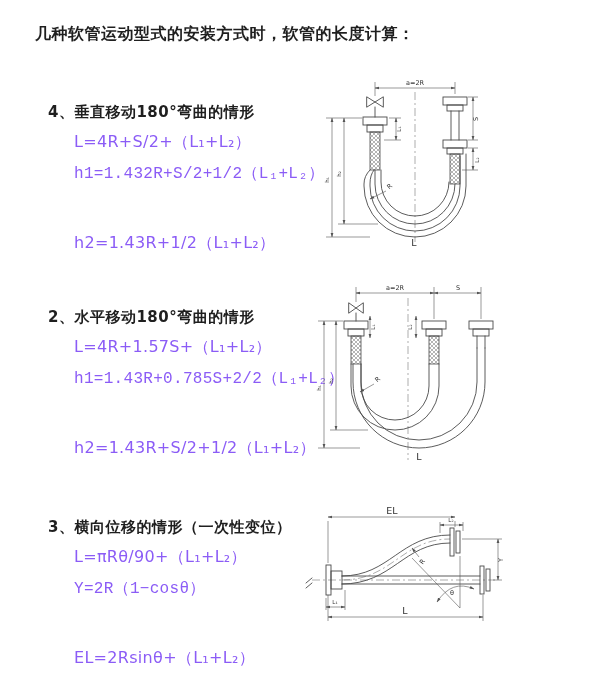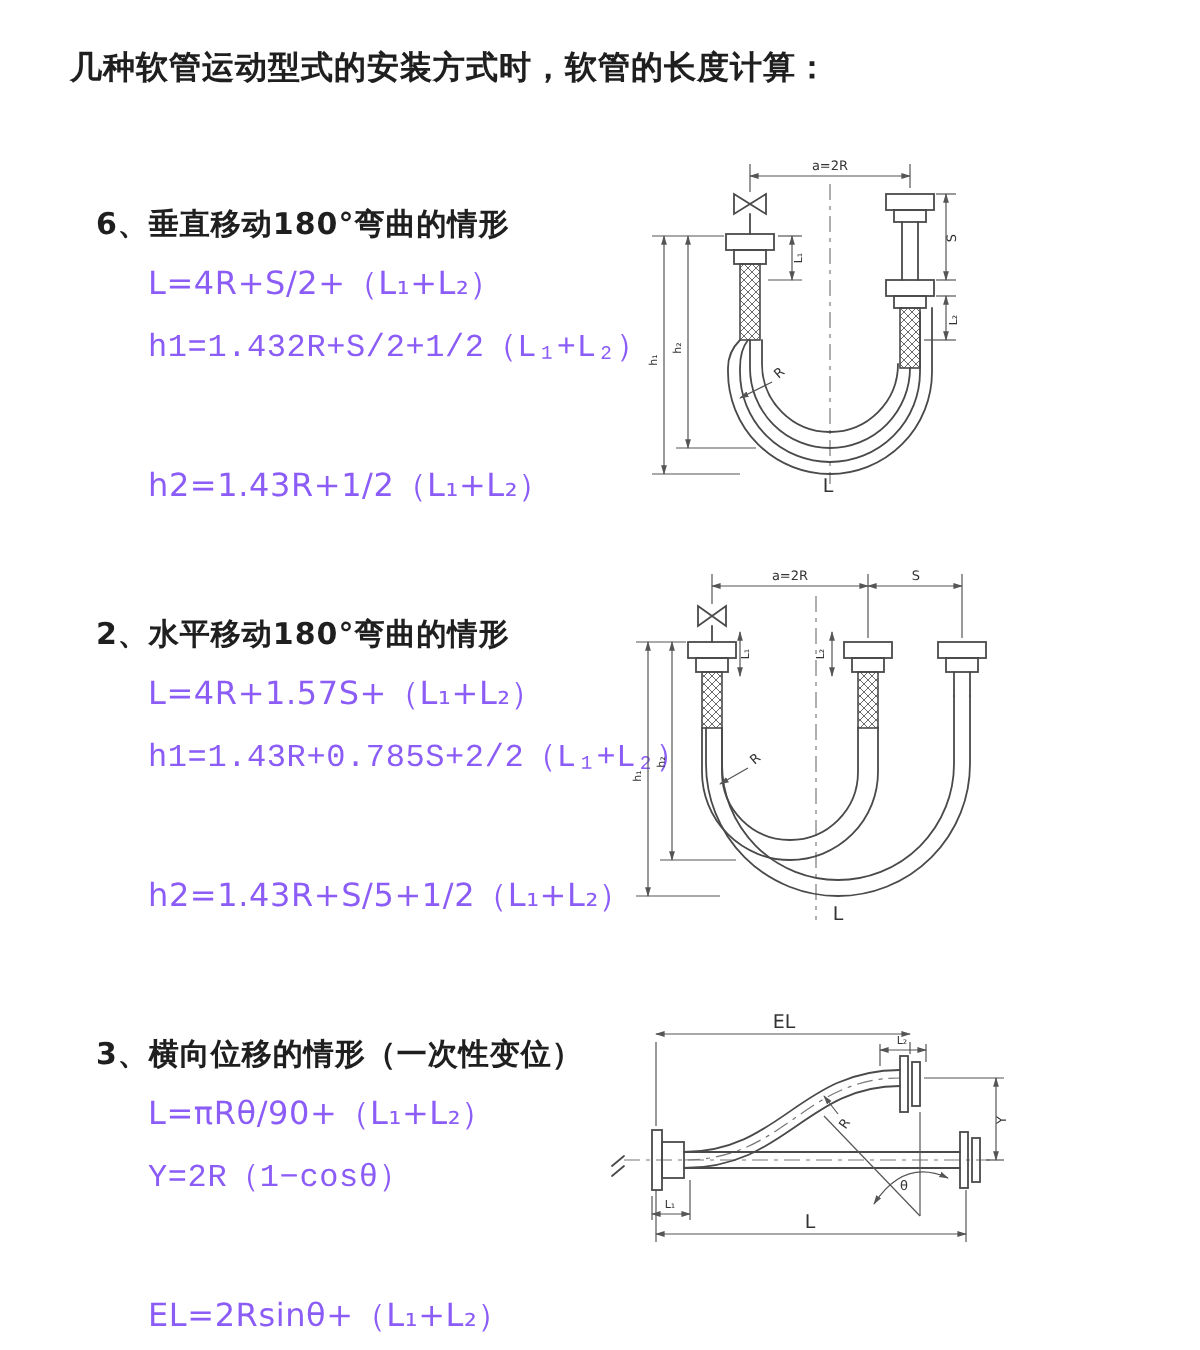--- a/index.html
+++ b/index.html
@@ -30,31 +30,31 @@
   .lab-l{font-size:9.5px;}
 </style>
 </head>
 <body>
 
 <div class="page">
 
   <div class="doc-title">几种软管运动型式的安装方式时，软管的长度计算：</div>
 
   <div class="section" id="sec1">
-    <div class="sec-heading">6、垂直移动180°弯曲的情形</div>
+    <div class="sec-heading">4、垂直移动180°弯曲的情形</div>
     <div class="formula f1">L=4R+S/2+（L₁+L₂）</div>
     <div class="formula f2">h1=1.432R+S/2+1/2（L₁+L₂）</div>
     <div class="formula f3">h2=1.43R+1/2（L₁+L₂）</div>
   </div>
 
   <div class="section" id="sec2">
     <div class="sec-heading">2、水平移动180°弯曲的情形</div>
     <div class="formula f1">L=4R+1.57S+（L₁+L₂）</div>
     <div class="formula f2">h1=1.43R+0.785S+2/2（L₁+L₂）</div>
-    <div class="formula f3">h2=1.43R+S/5+1/2（L₁+L₂）</div>
+    <div class="formula f3">h2=1.43R+S/2+1/2（L₁+L₂）</div>
   </div>
 
   <div class="section" id="sec3">
     <div class="sec-heading">3、横向位移的情形（一次性变位）</div>
     <div class="formula f1">L=πRθ/90+（L₁+L₂）</div>
     <div class="formula f2">Y=2R（1−cosθ）</div>
     <div class="formula f3">EL=2Rsinθ+（L₁+L₂）</div>
   </div>
 
   <svg id="d1" width="282" height="178" viewBox="0 0 282 178">

